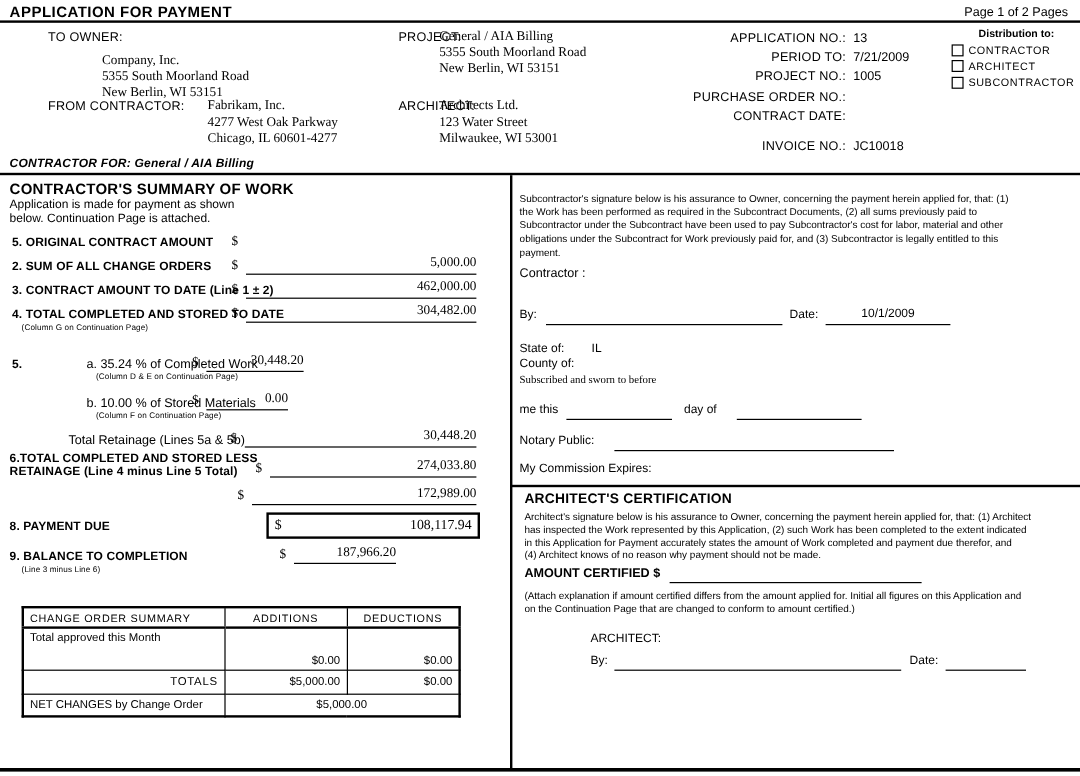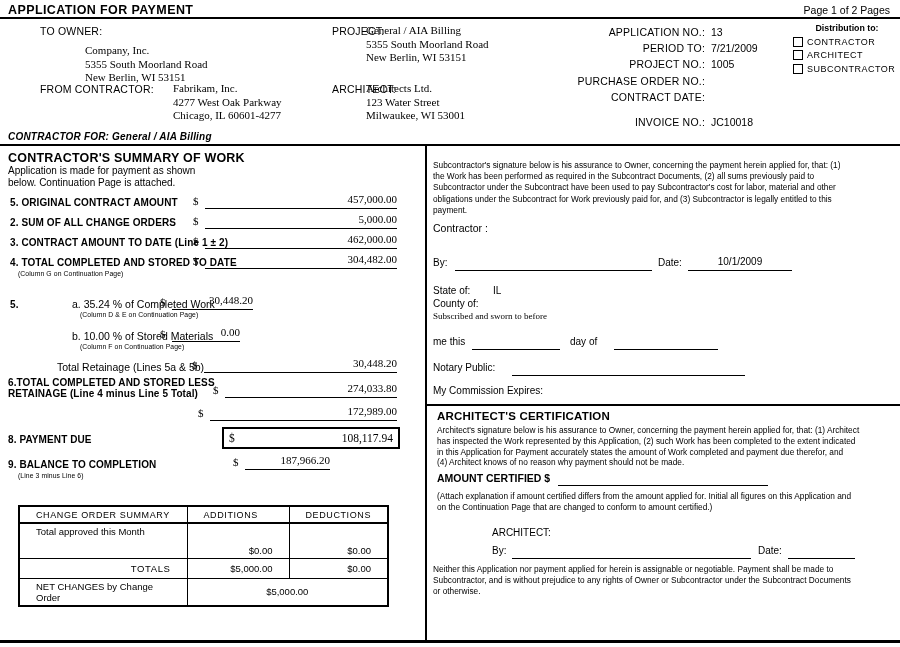--- a/index.html
+++ b/index.html
@@ -27,21 +27,21 @@
   .sublabel{font-size:10.5px;}
   .note{font-size:6.8px;letter-spacing:.1px;}
   .dollar{font-family:"Liberation Serif","DejaVu Serif",serif;font-size:11px;}
   .amount{font-family:"Liberation Serif","DejaVu Serif",serif;font-size:11px;text-align:right;
           border-bottom:1px solid #000;height:15px;}
   .payment-box{border:2px solid #000;display:flex;justify-content:space-between;align-items:center;
                padding:0 5px;font-family:"Liberation Serif","DejaVu Serif",serif;font-size:11.5px;}
   
   .co-table{position:absolute;left:18px;top:505px;border-collapse:collapse;border:2px solid #000;
             font-size:9.5px;table-layout:fixed;}
-  .co-table th,.co-table td{border:1px solid #000;padding:2px 16px;}
+  .co-table th,.co-table td{border:1px solid #000;padding:2px 5px;}
   .co-table th{font-size:9px;font-weight:normal;letter-spacing:.6px;border-bottom:2px solid #000;}
   .co-amt{text-align:right;}
   
   .rpara{font-size:8.3px;line-height:11.2px;white-space:pre;}
   .rlabel{font-size:10px;}
   .blank{border-bottom:1px solid #000;height:1px;}
   .archhead{font-size:11.5px;font-weight:bold;letter-spacing:.2px;}
 </style>
 </head>
 <body>
@@ -101,21 +101,20 @@
   <div class="abs contractor-for">CONTRACTOR FOR: General / AIA Billing</div>
   <div class="abs rule" style="left:0;top:144px;width:900px;height:2px;"></div>
   <div class="abs rule" style="left:425px;top:146px;width:2px;height:496px;"></div>
 
   <div class="abs sumhead">CONTRACTOR'S SUMMARY OF WORK</div>
   <div class="abs intro">Application is made for payment as shown
 below. Continuation Page is attached.</div>
 
   <div class="abs sumlabel" style="left:10px;top:197px;">5. ORIGINAL CONTRACT AMOUNT</div>
   <span class="abs dollar" style="left:193px;top:195px;">$</span>
-  <div class="abs amount" style="left:205px;top:193px;width:192px;">457,000.00</div>
 
   <div class="abs sumlabel" style="left:10px;top:217px;">2. SUM OF ALL CHANGE ORDERS</div>
   <span class="abs dollar" style="left:193px;top:215px;">$</span>
   <div class="abs amount" style="left:205px;top:213px;width:192px;">5,000.00</div>
 
   <div class="abs sumlabel" style="left:10px;top:237px;">3. CONTRACT AMOUNT TO DATE (Line 1 ± 2)</div>
   <span class="abs dollar" style="left:193px;top:235px;">$</span>
   <div class="abs amount" style="left:205px;top:233px;width:192px;">462,000.00</div>
 
   <div class="abs sumlabel" style="left:10px;top:257px;">4. TOTAL COMPLETED AND STORED TO DATE</div>
@@ -159,21 +158,21 @@
 
   <table class="co-table">
     <colgroup>
         <col style="width:168px;">
         <col style="width:102px;">
         <col style="width:94px;">
       </colgroup>
     <tbody>
         <tr style="height:17px;">
       <th style="text-align:left;">CHANGE ORDER SUMMARY</th>
-      <th style="text-align:left;margin-left:48px;">ADDITIONS</th>
+      <th style="text-align:center;margin-left:48px;">ADDITIONS</th>
       <th style="text-align:center;">DEDUCTIONS</th>
     </tr>
     <tr style="height:35px;">
       <td style="vertical-align:top;">Total approved this Month</td>
       <td class="co-amt" style="vertical-align:bottom;">$0.00</td>
       <td class="co-amt" style="vertical-align:bottom;">$0.00</td>
     </tr>
     <tr style="height:20px;">
       <td style="text-align:right;letter-spacing:.6px;">TOTALS</td>
       <td class="co-amt">$5,000.00</td>
@@ -224,18 +223,15 @@
   <div class="abs blank" style="left:558px;top:484px;width:210px;"></div>
   <div class="abs rpara" style="left:437px;top:491px;">(Attach explanation if amount certified differs from the amount applied for. Initial all figures on this Application and
 on the Continuation Page that are changed to conform to amount certified.)</div>
 
   <div class="abs rlabel" style="left:492px;top:527px;">ARCHITECT:</div>
   <div class="abs rlabel" style="left:492px;top:545px;">By:</div>
   <div class="abs blank" style="left:512px;top:557px;width:239px;"></div>
   <div class="abs rlabel" style="left:758px;top:545px;">Date:</div>
   <div class="abs blank" style="left:788px;top:557px;width:67px;"></div>
 
-  <div class="abs rpara" style="left:433px;top:564px;line-height:10.8px;">Neither this Application nor payment applied for herein is assignable or negotiable. Payment shall be made to
-Subcontractor, and is without prejudice to any rights of Owner or Subcontractor under the Subcontract Documents
-or otherwise.</div>
 
   <div class="abs rule" style="left:0;top:640px;width:900px;height:3px;"></div>
 </div>
 
 </body></html>

